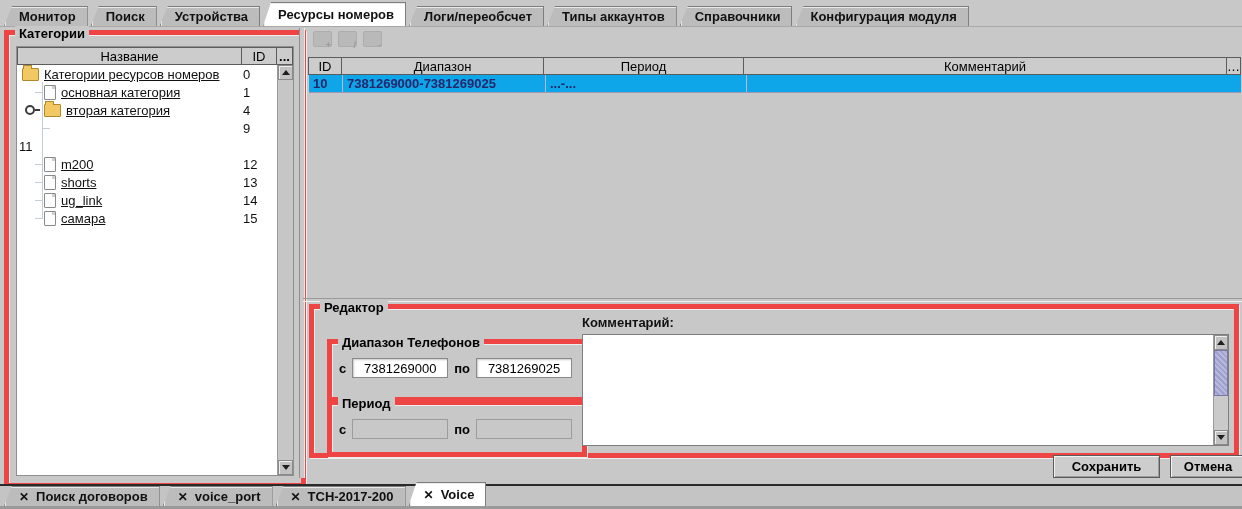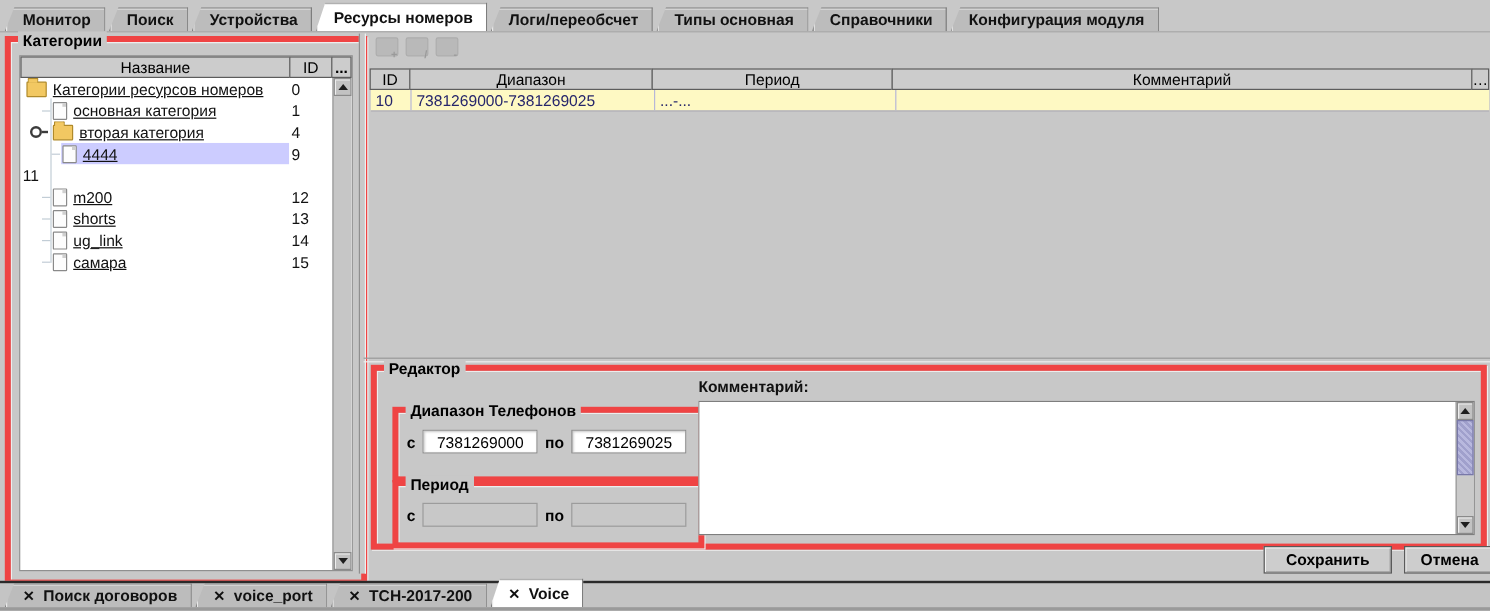--- a/index.html
+++ b/index.html
@@ -74,21 +74,21 @@
              border-top:1px solid #9a9a9a;border-bottom:1px solid #eeeeee;}
 
   
   #ranges-toolbar{position:absolute;left:313px;top:31px;display:flex;gap:6px;}
   .tb-btn{width:17px;height:14px;background:#b9b9b9;border:1px solid #adadad;border-radius:2px;
           position:relative;}
   .tb-btn::after{content:attr(data-glyph);position:absolute;right:0px;bottom:-4px;font-size:9px;
           color:#9a9a9a;font-weight:bold;}
   #ranges-header{position:absolute;left:309px;top:57px;right:1px;height:18px;display:flex;}
   #ranges-row{position:absolute;left:309px;top:75px;right:1px;height:17px;display:flex;
-              background:#fef9c3;border-bottom:1px solid #9a9ab8;color:#26266b;}
+              background:#0ea5e9;border-bottom:1px solid #9a9ab8;color:#26266b;font-weight:bold;}
   .rcell{box-sizing:border-box;padding:1px 4px 0 4px;white-space:nowrap;overflow:hidden;}
   .rcell.sep{border-right:1px solid #b7b7d8;}
 
   
   #editor-box{left:309px;top:304px;right:3px;height:144px;}
   #phone-group{left:13px;top:30px;width:250px;height:53px;}
   #period-group{left:13px;top:91px;width:250px;height:47px;}
   .fieldrow{position:absolute;left:7px;right:7px;top:14px;display:flex;align-items:center;gap:6px;}
   .flabel{font-weight:bold;color:#000;}
   .tfield{width:96px;height:20px;box-sizing:border-box;background:#fff;border:1px solid #8a8a8a;
@@ -117,21 +117,21 @@
 <body>
 
 <div id="app">
 
   <div id="top-tabbar" class="tabbar">
       <div class="tab"><span>Монитор</span></div>
       <div class="tab"><span>Поиск</span></div>
       <div class="tab"><span>Устройства</span></div>
       <div class="tab active"><span>Ресурсы номеров</span></div>
       <div class="tab"><span>Логи/переобсчет</span></div>
-      <div class="tab"><span>Типы основная</span></div>
+      <div class="tab"><span>Типы аккаунтов</span></div>
       <div class="tab"><span>Справочники</span></div>
       <div class="tab"><span>Конфигурация модуля</span></div>
     </div>
 
   <div id="categories-box" class="groupbox">
     <span class="gb-title">Категории</span>
     <div id="tree-table">
       <div class="thead">
         <div class="th" style="flex:1">Название</div>
         <div class="th" style="flex:0 0 36px">ID</div>
@@ -170,24 +170,20 @@
                 <span class="sel-wrap">
                   <span class="icon-folder"></span>
                   <span class="lbl">вторая категория</span>
                 </span>
               </div>
               <div class="id-cell">4</div>
             </div>
             <div class="trow selected">
               <div class="name-cell">
                 <span class="indent stub" style="width: 34px;"></span>
-                <span class="sel-wrap">
-                  <span class="icon-file"></span>
-                  <span class="lbl">4444</span>
-                </span>
               </div>
               <div class="id-cell">9</div>
             </div>
             <div class="trow">
               <div class="id-cell">11</div>
             </div>
             <div class="trow">
               <div class="name-cell">
                 <span class="indent stub" style="width: 26px;"></span>
                 <span class="sel-wrap">

